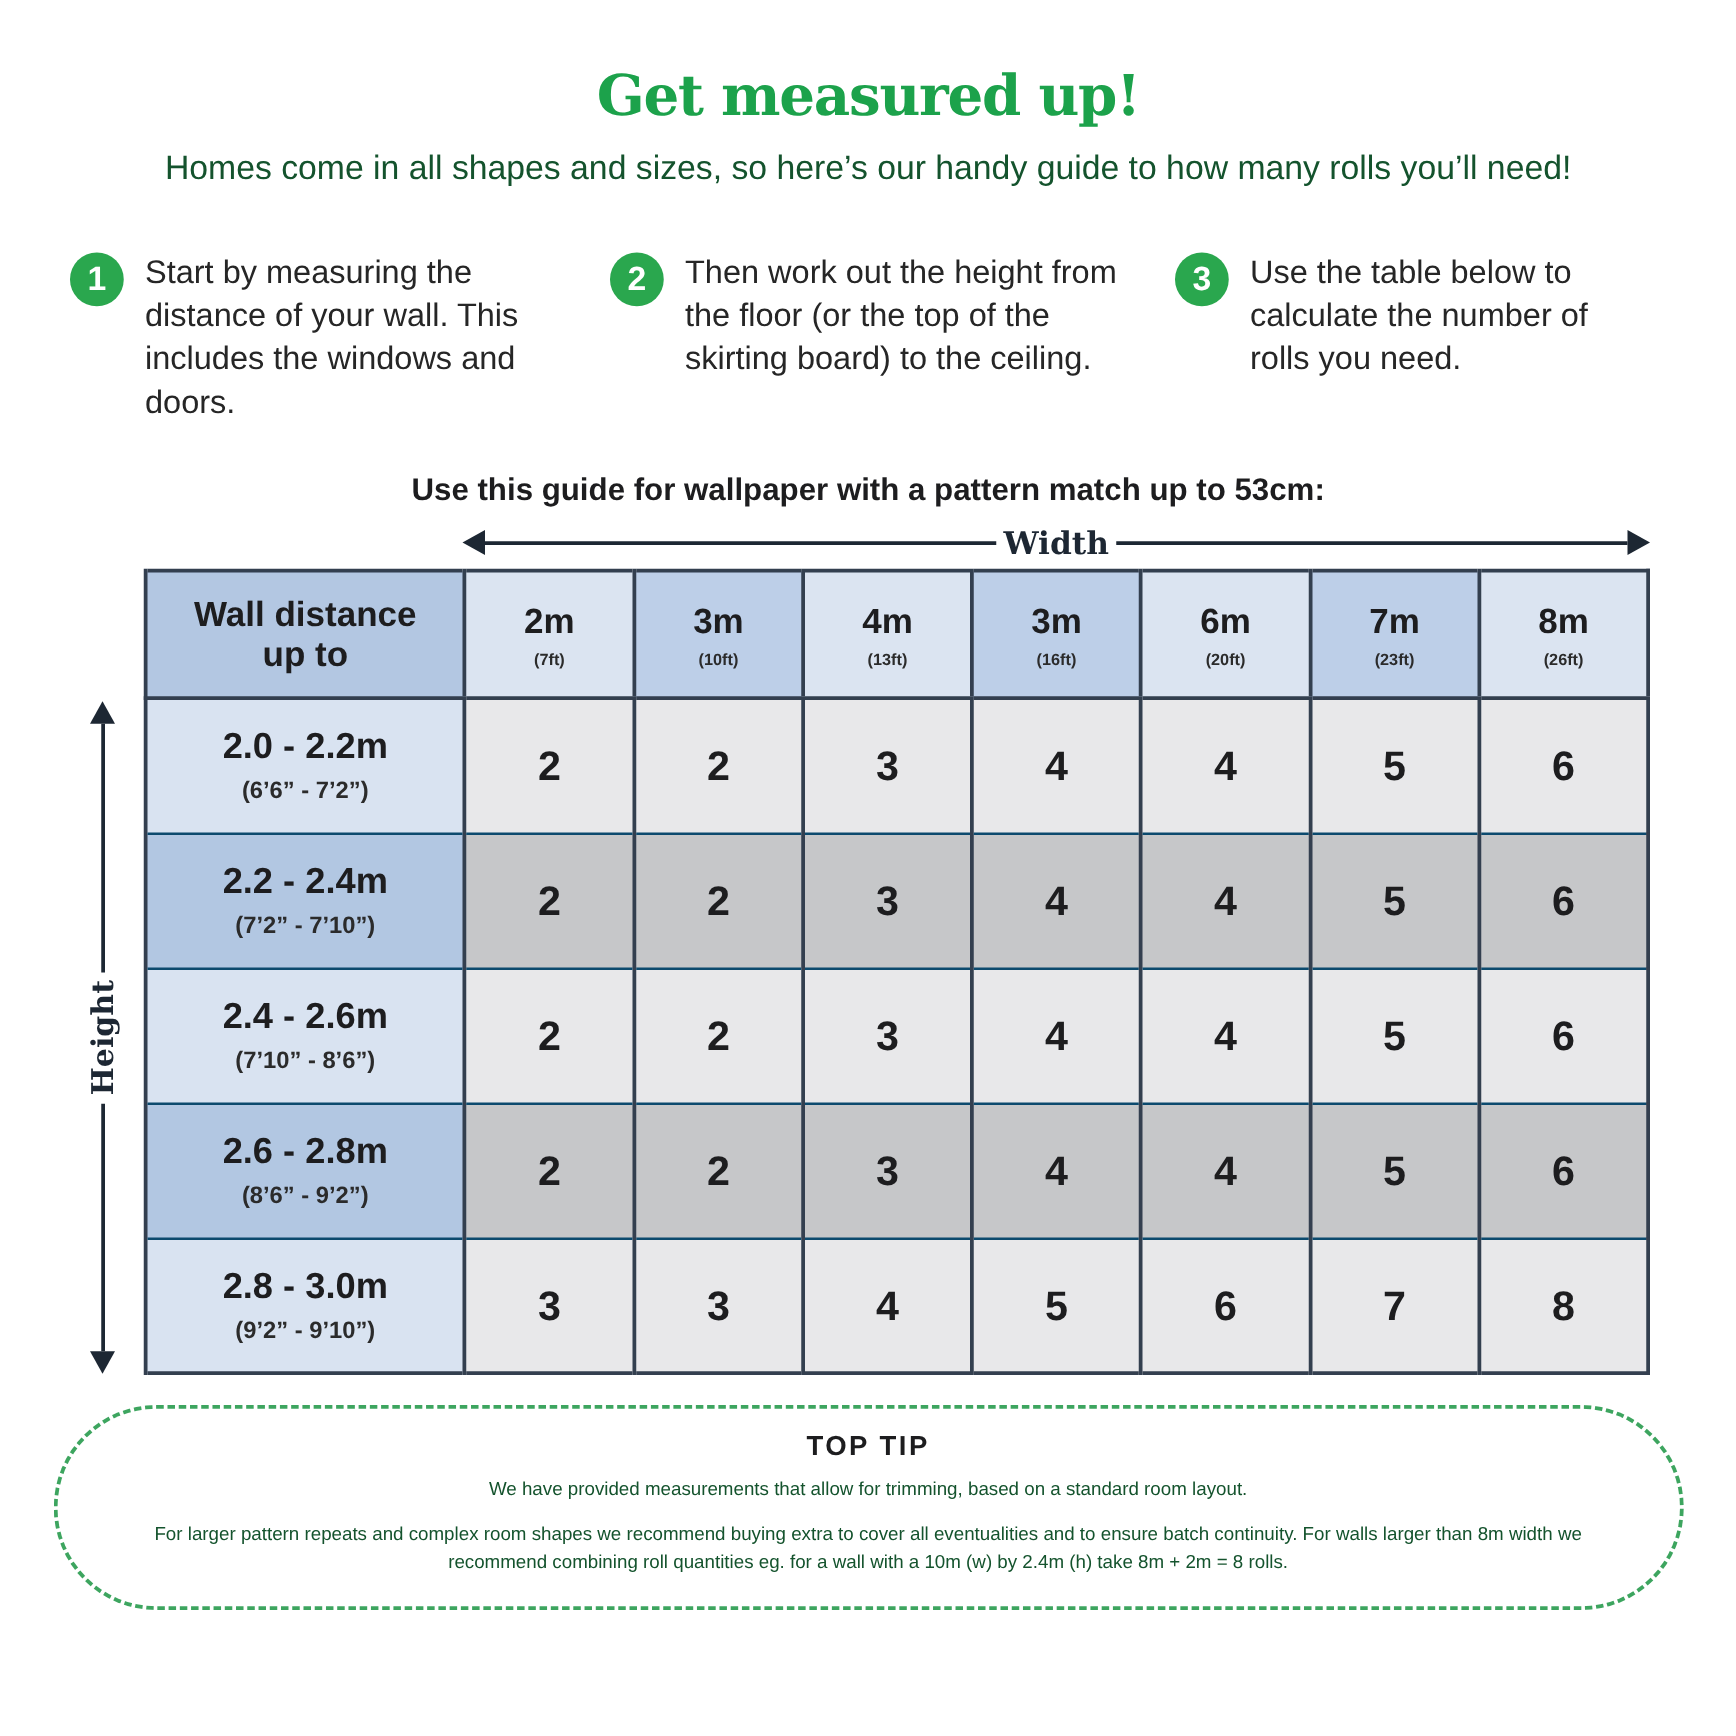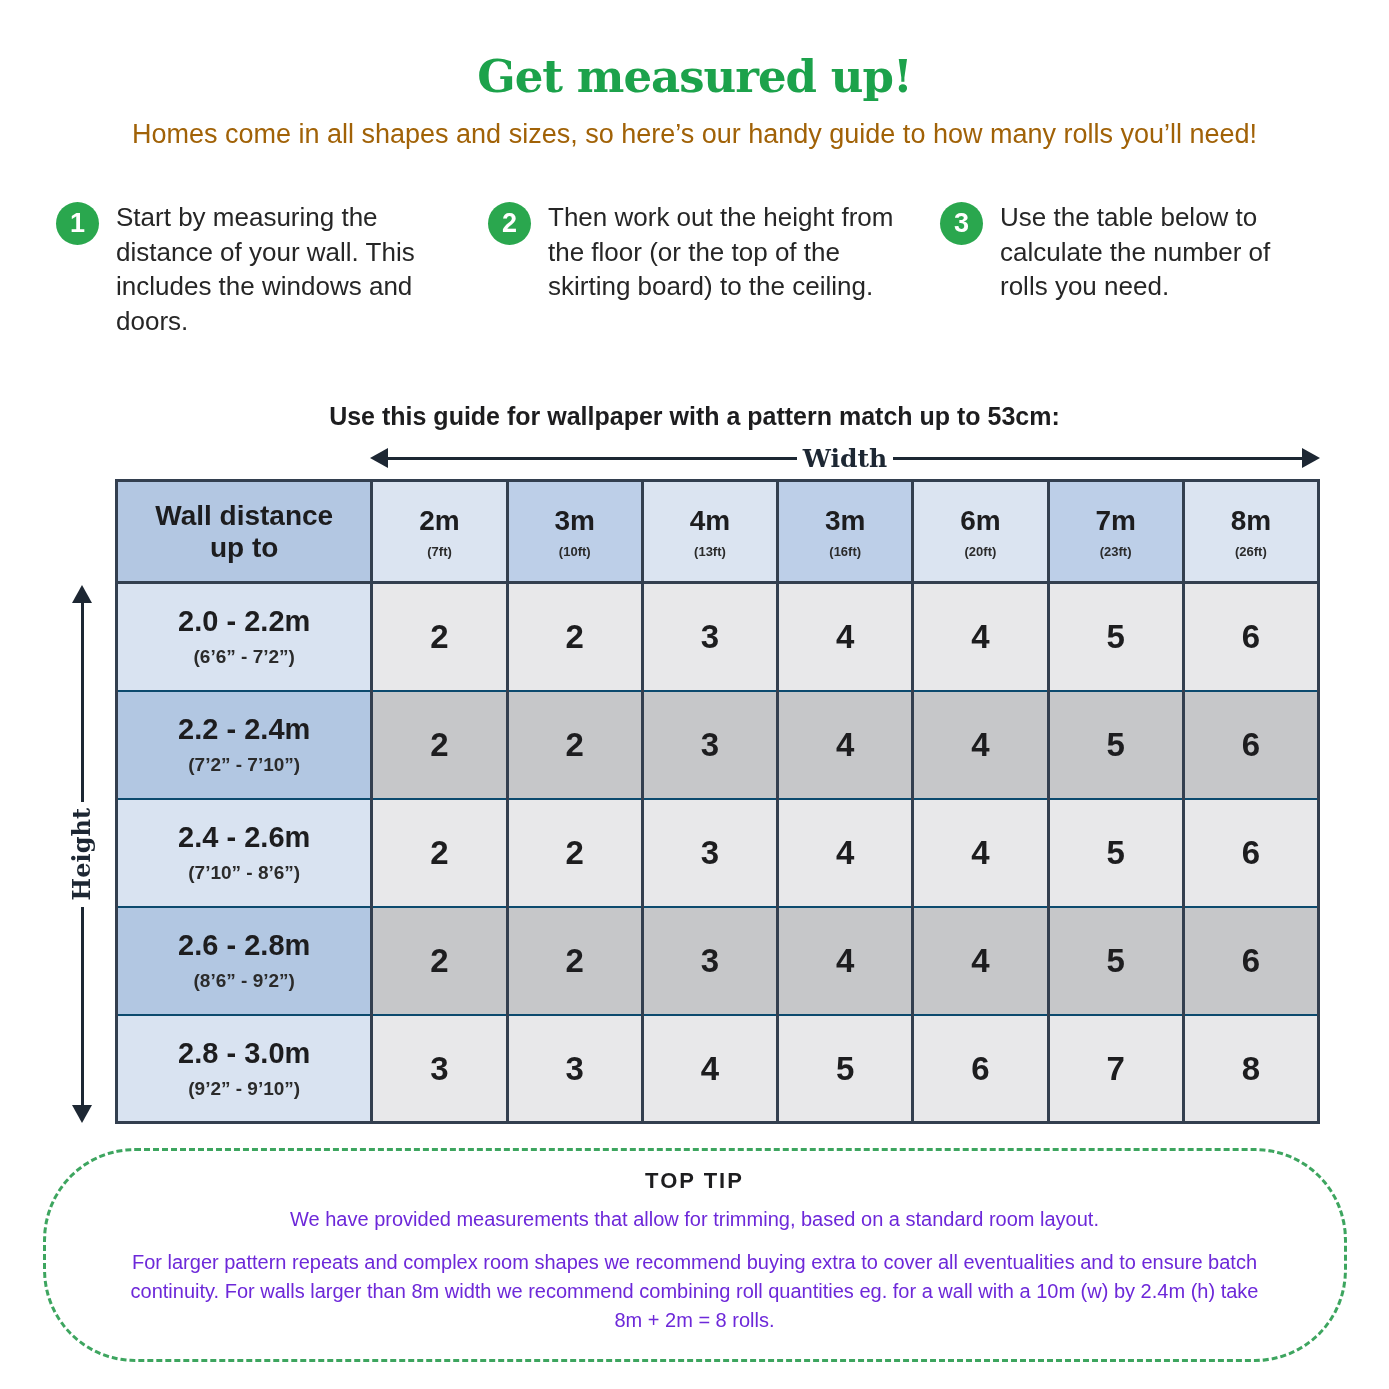--- a/index.html
+++ b/index.html
@@ -20,34 +20,34 @@
   *{box-sizing:border-box;margin:0;padding:0}
   html,body{background:#fff}
   body{font-family:"Liberation Sans",sans-serif;color:var(--ink)}
   .page{width:1389px;height:1389px;background:#fff;position:relative;overflow:hidden}
 
   .page-title{
     margin-top:50px;text-align:center;
     font-family:"DejaVu Serif",serif;font-weight:bold;
     font-size:45px;letter-spacing:-1px;color:var(--green-title);
   }
-  .subtitle{margin-top:16px;text-align:center;font-size:27px;color:#a16207}
+  .subtitle{margin-top:16px;text-align:center;font-size:27px;color:#14532d}
 
   .steps{display:flex;margin:50px 36px 0 56px;gap:44px}
   .step{display:flex;align-items:flex-start;gap:17px}
   .step-1{width:388px}.step-2{width:408px}.step-3{width:368px}
   .step-num{
     width:43px;height:43px;border-radius:50%;flex-shrink:0;
     background:var(--green-badge);color:#fff;
     display:flex;align-items:center;justify-content:center;
     font-size:27px;font-weight:bold;margin-top:2px;
   }
   .step-text{font-size:26px;line-height:1.33;color:#262626}
 
-  .guide-heading{margin-top:64px;text-align:center;font-size:25px;font-weight:bold;color:#1d1d1f}
+  .guide-heading{margin-top:40px;text-align:center;font-size:25px;font-weight:bold;color:#1d1d1f}
 
   .table-zone{position:relative;width:1190px;margin:14px 0 0 115px}
 
   .width-arrow{display:flex;align-items:center;margin:0 0 8px 255px;width:950px;height:26px}
   .hline{flex:1;height:3px;background:var(--arrow)}
   .arrow-label-h{
     font-family:"DejaVu Serif",serif;font-weight:bold;font-size:25px;color:var(--arrow);
     padding:0 6px;line-height:1;
   }
   .ah{width:0;height:0;flex-shrink:0}
@@ -88,21 +88,21 @@
   .rh-m{font-size:29px;font-weight:bold;color:#1d1d1f;line-height:1.1}
   .rh-ft{font-size:19px;font-weight:bold;color:#2b2b2b;margin-top:8px}
   td.count{font-size:33px;font-weight:bold;color:#1d1d1f}
 
   .top-tip{
     width:1304px;margin:24px auto 0;
     border:3px dashed var(--green-dash);border-radius:92px;
     padding:17px 70px 24px;text-align:center;
   }
   .tip-heading{font-size:22px;font-weight:bold;letter-spacing:2px;color:#1d1d1f}
-  .tip-line{font-size:20px;line-height:1.45;color:#6d28d9;margin-top:11px}
+  .tip-line{font-size:15px;line-height:1.45;color:#14532d;margin-top:11px}
   .tip-line+.tip-line{margin-top:14px}
 </style>
 </head>
 <body>
 
 <div class="page">
 
   <h1 class="page-title">Get measured up!</h1>
   <p class="subtitle">Homes come in all shapes and sizes, so here’s our handy guide to how many rolls you’ll need!</p>
 

